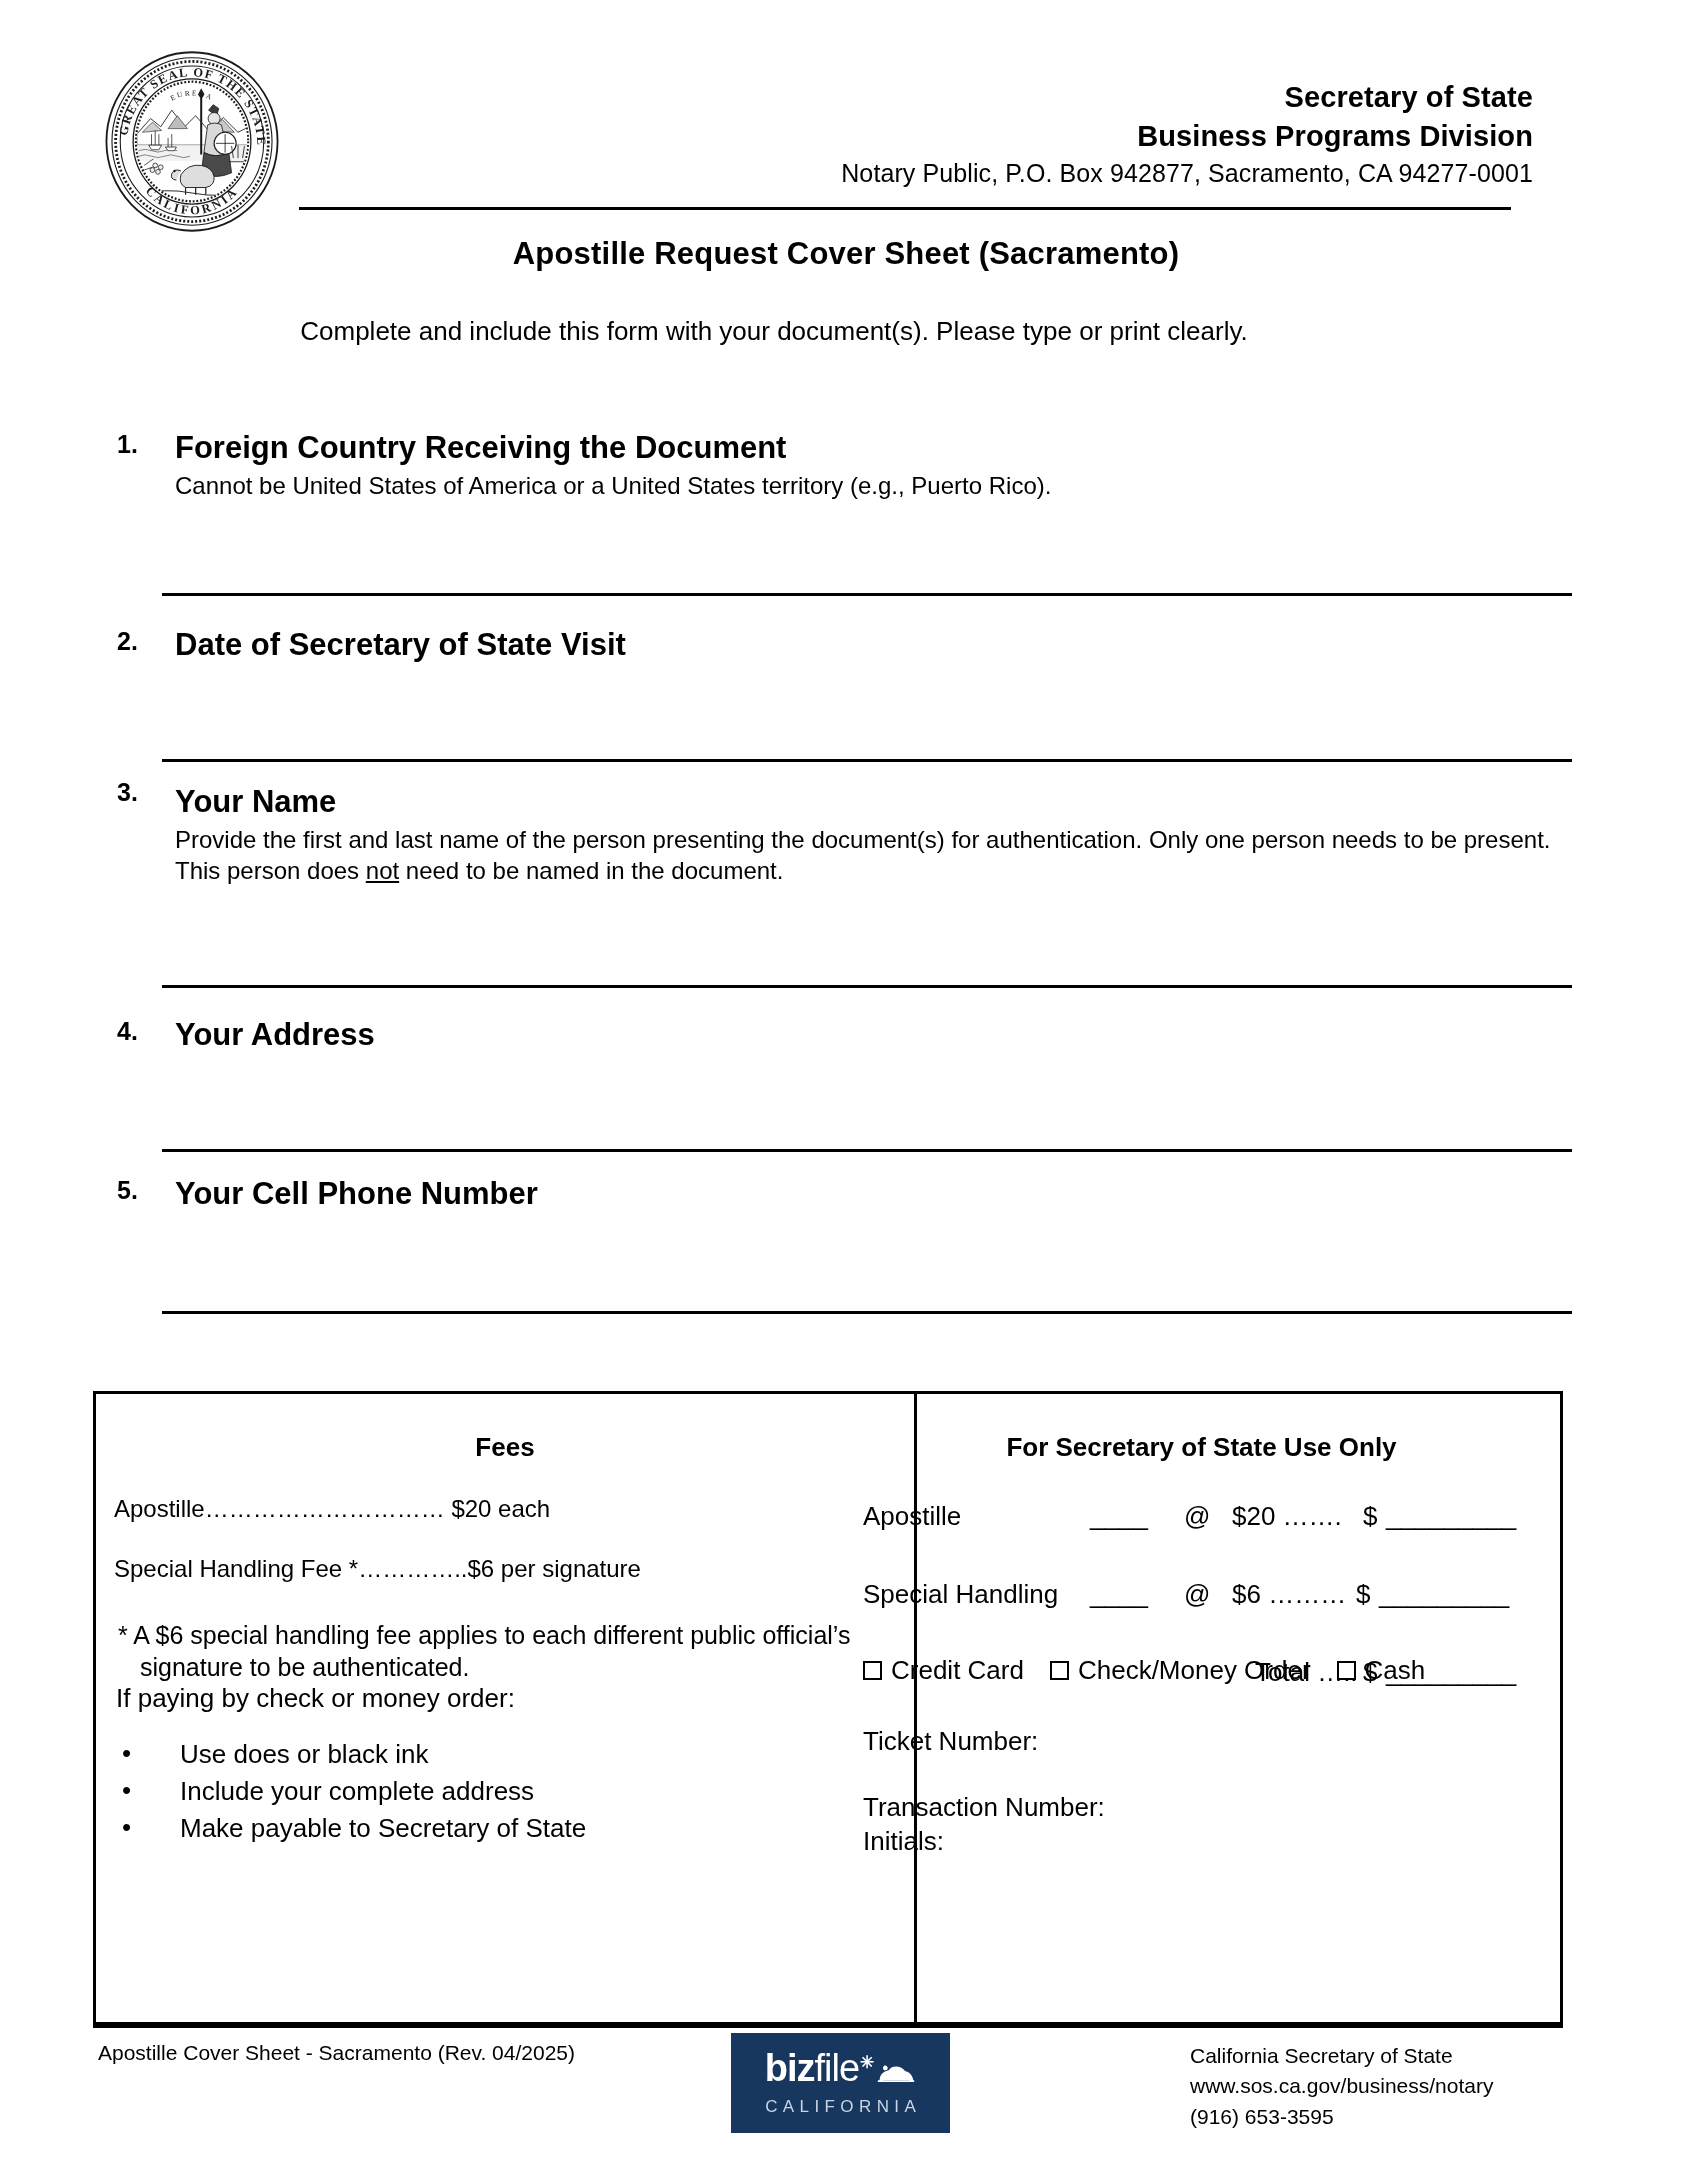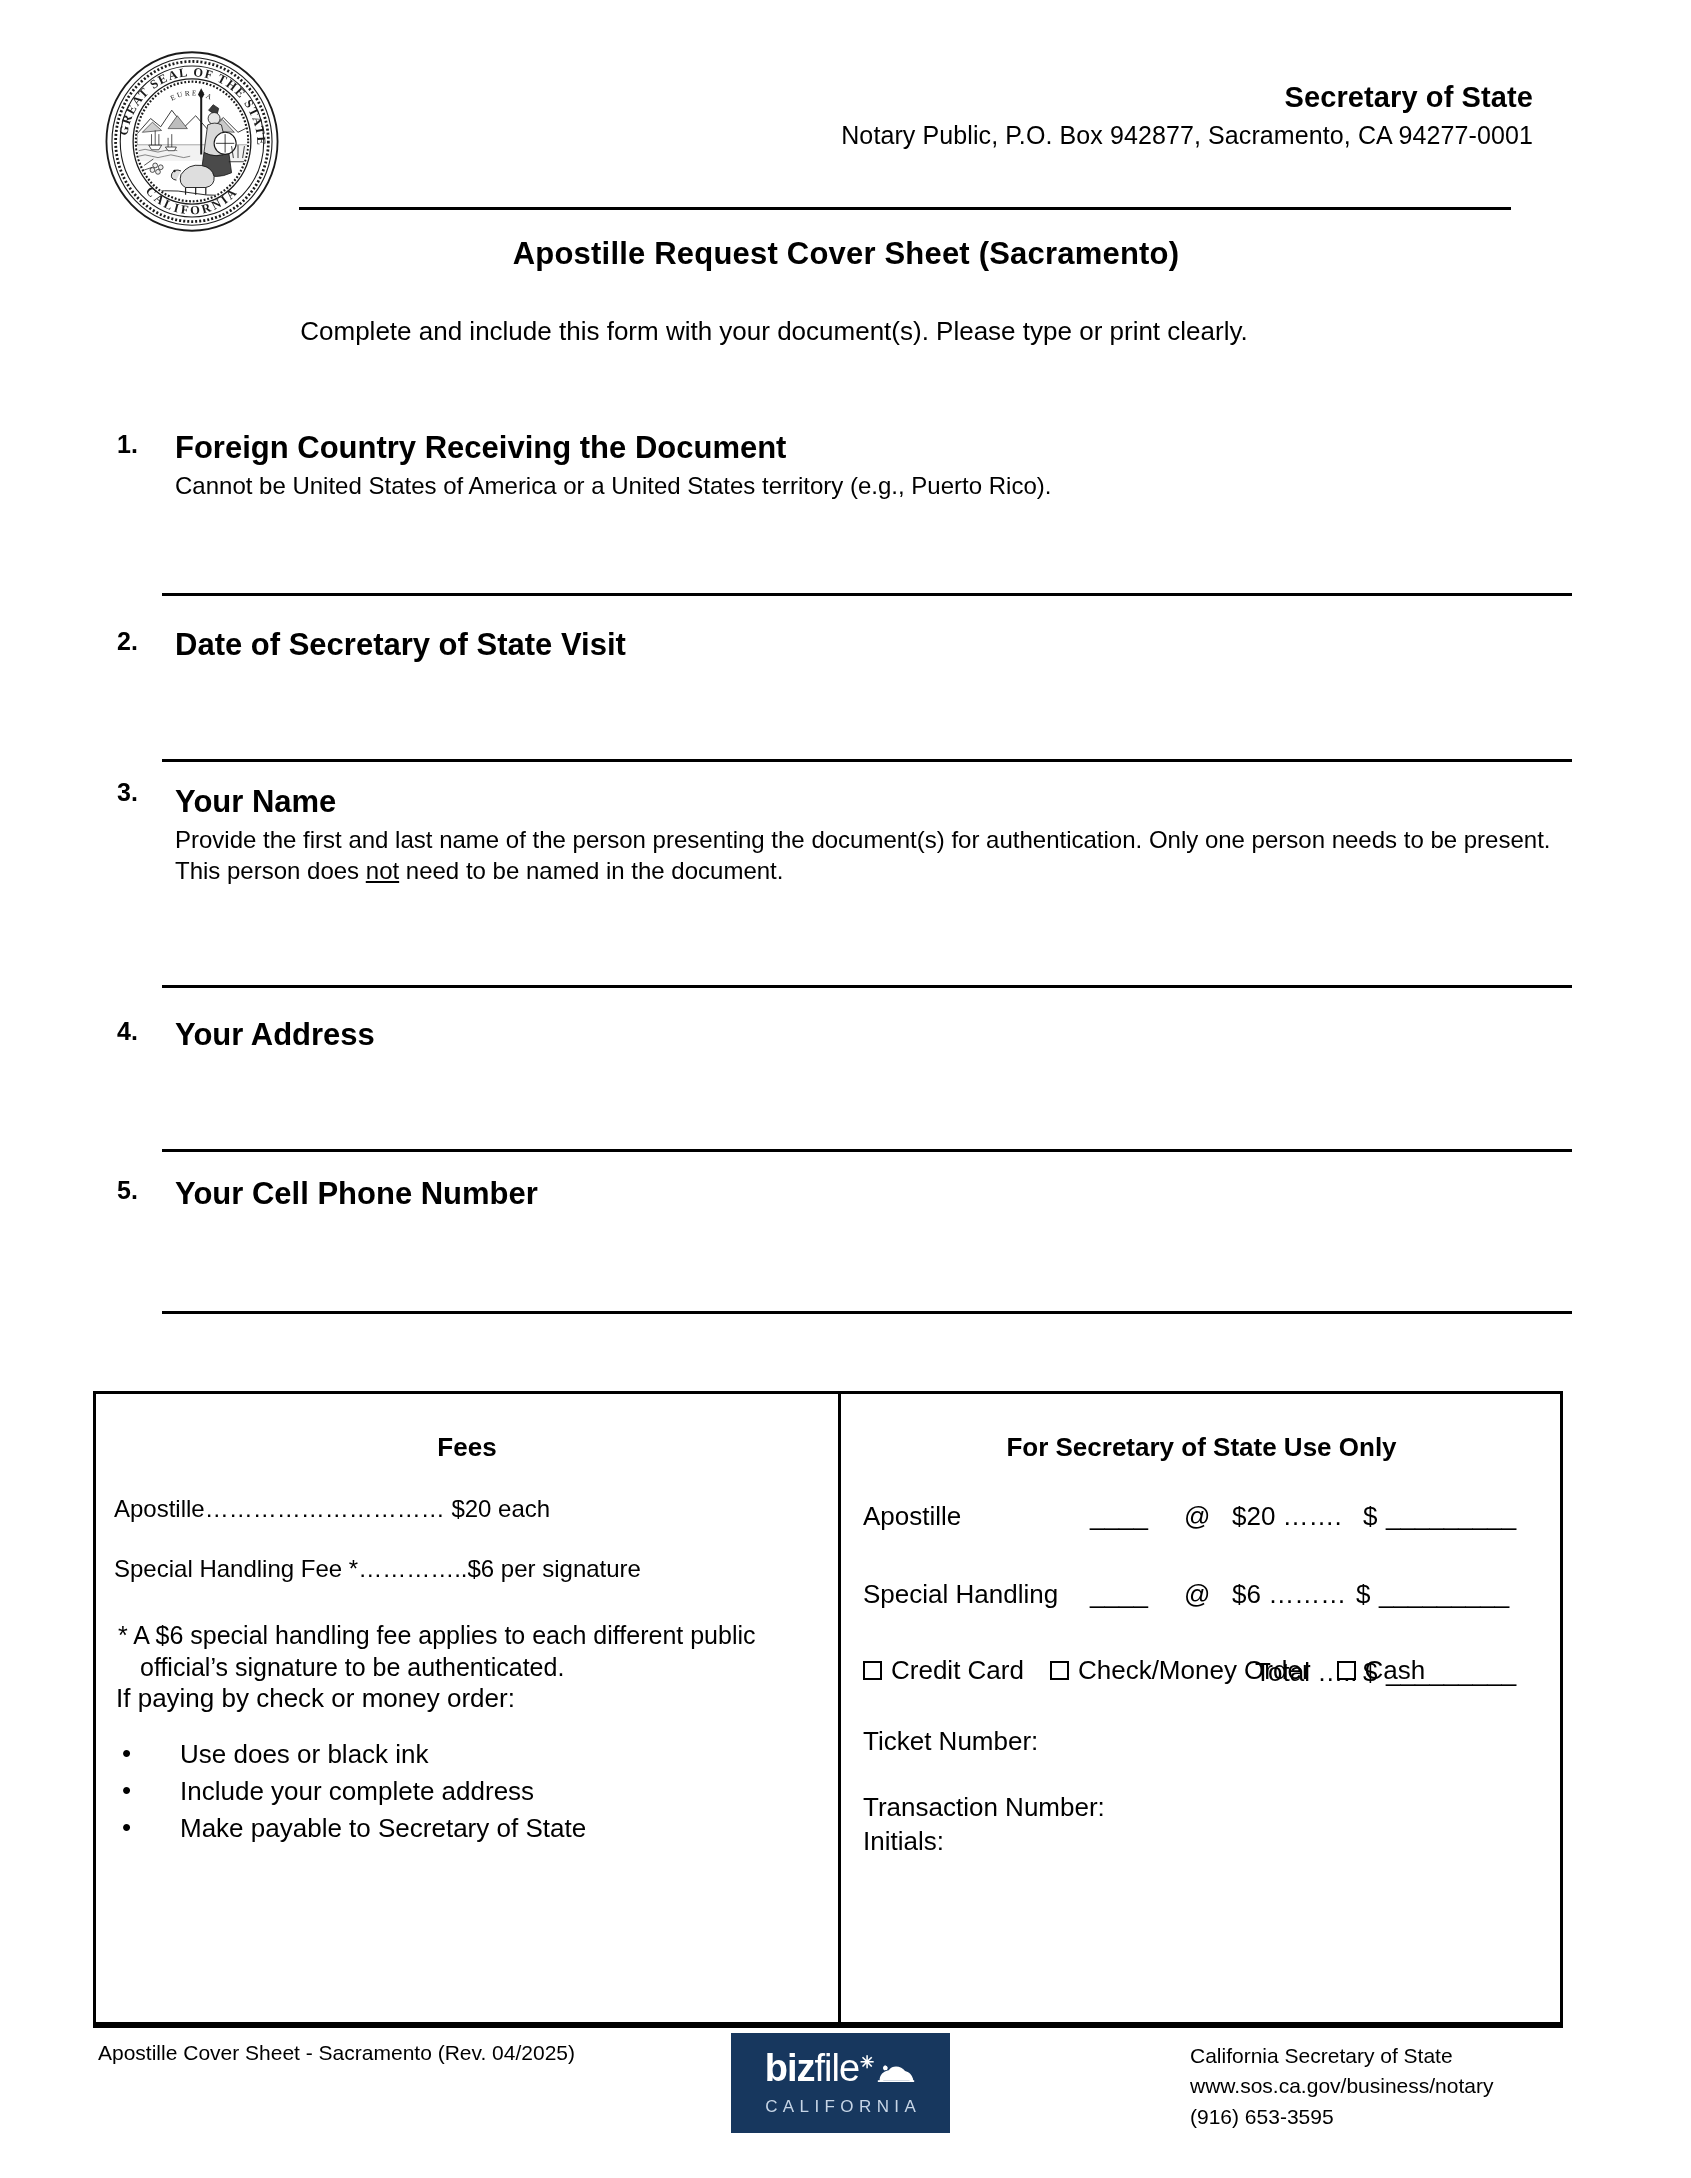--- a/index.html
+++ b/index.html
@@ -136,21 +136,21 @@
     top: 1391px;
     width: 1470px;
     height: 634px;
     border: 3px solid #000000;
     box-sizing: border-box;
   }
   .box-col-left {
     position: absolute;
     left: 0;
     top: 0;
-    width: 745px;
+    width: 821px;
     height: 100%;
     box-sizing: border-box;
     border-right: 3px solid #000000;
   }
   .box-col-right {
     position: absolute;
     left: 745px;
     top: 0;
     width: 721px;
     height: 100%;
@@ -408,20 +408,21 @@
             <path d="M140 122 l22 0"></path>
           </g>
 
           <path d="M40 158 q30 -8 60 -2 q32 6 62 -2" fill="none" stroke="#1a1a1a" stroke-width="1"></path>
         </g>
       </svg>
     </div>
 
     <div class="header-text">
       <div class="header-line-1">Secretary of State</div>
+      <div class="header-line-2">Business Programs Division</div>
       <div class="header-line-3">Notary Public, P.O. Box 942877, Sacramento, CA 94277-0001</div>
     </div>
 
     <div class="header-rule"></div>
   </div>
 
   <div class="doc-title">Apostille Request Cover Sheet (Sacramento)</div>
   <div class="doc-subtitle">Complete and include this form with your document(s). Please type or print clearly.</div>
 
   <div class="section" style="top:430px;">

